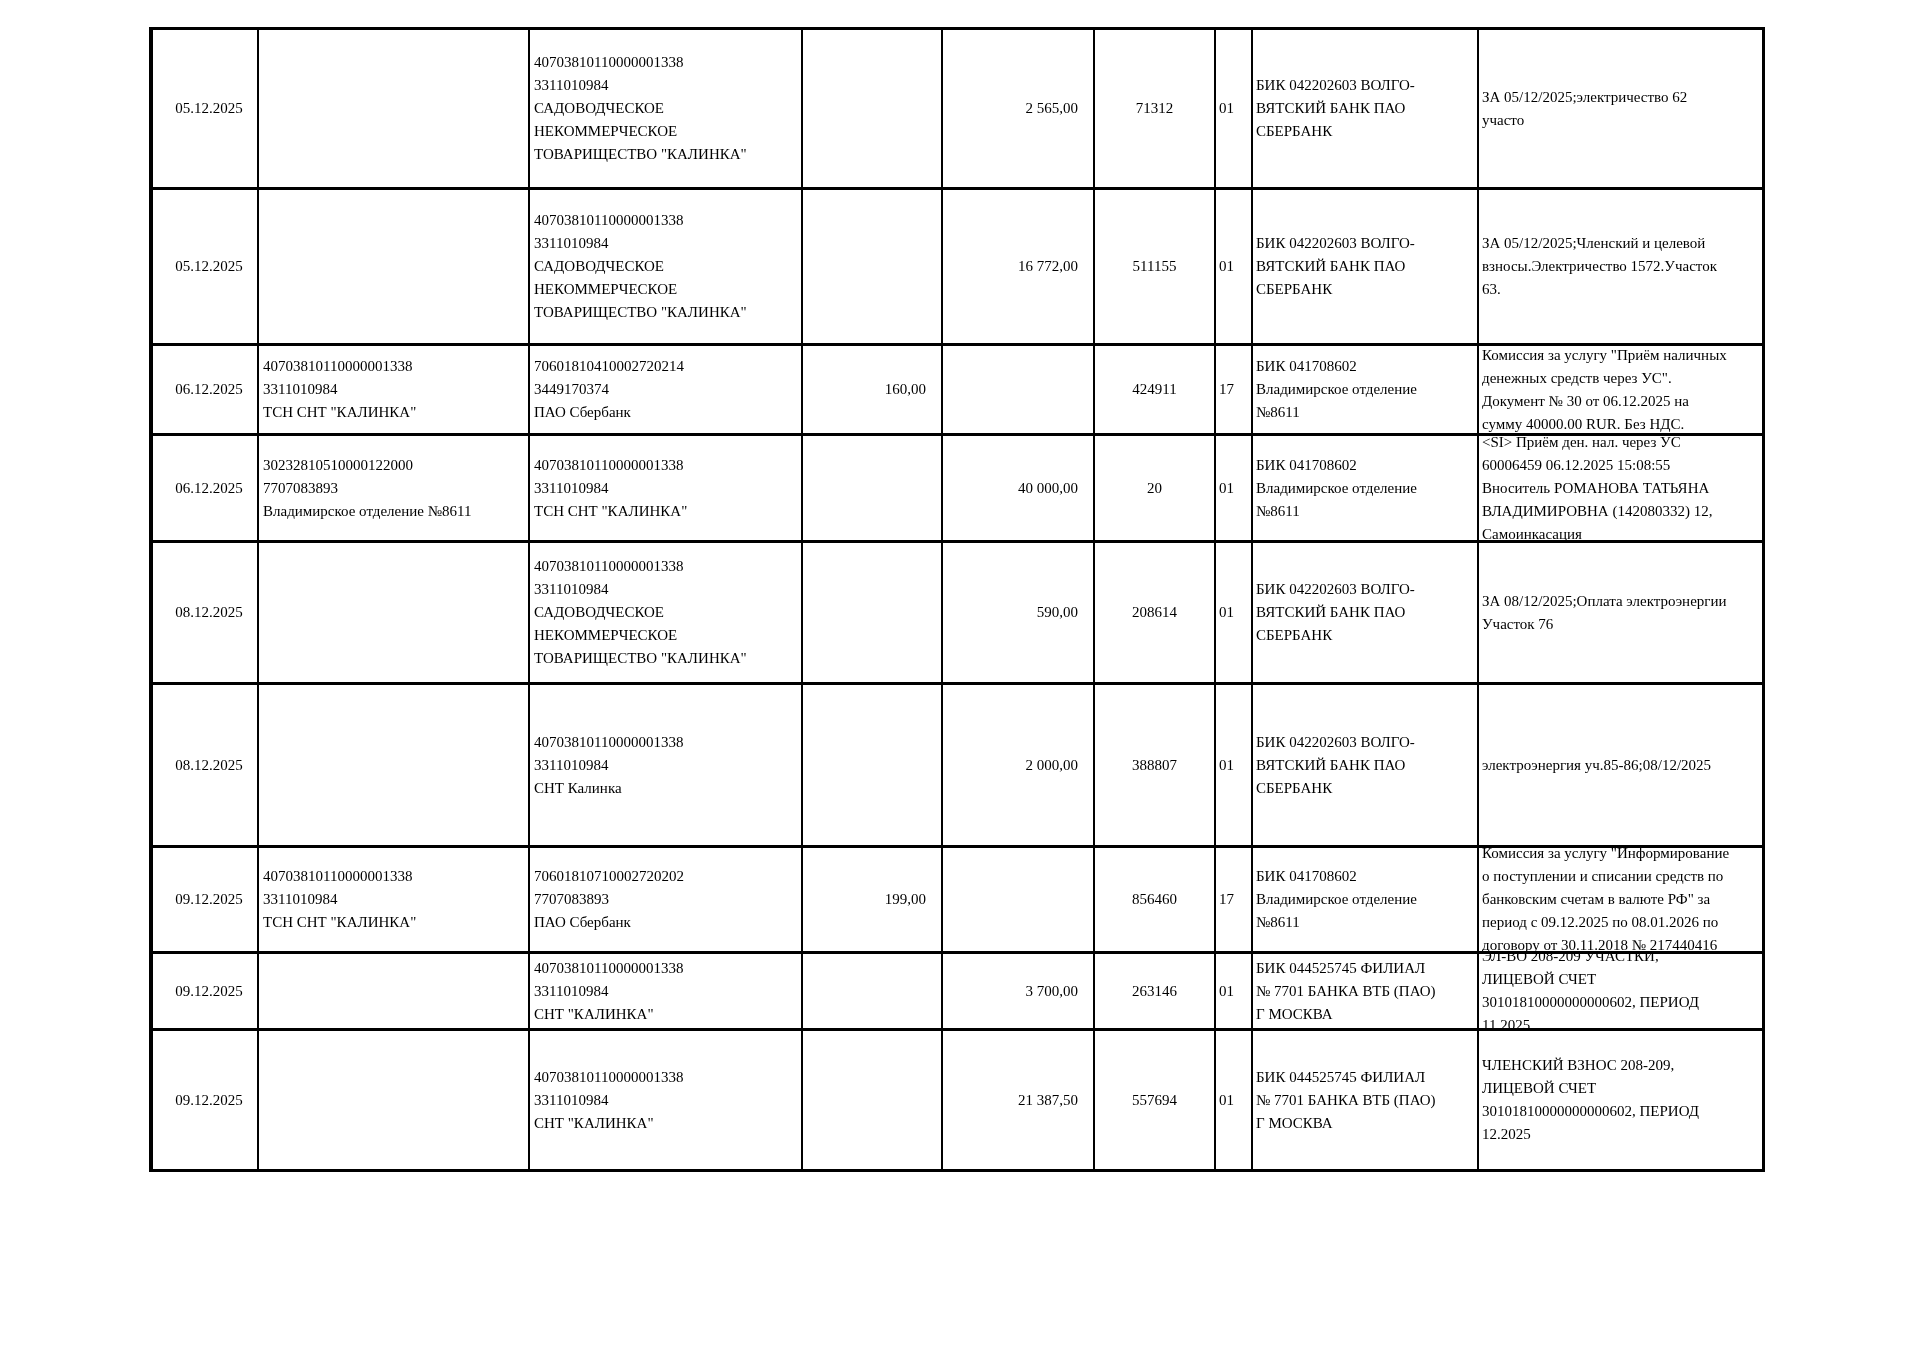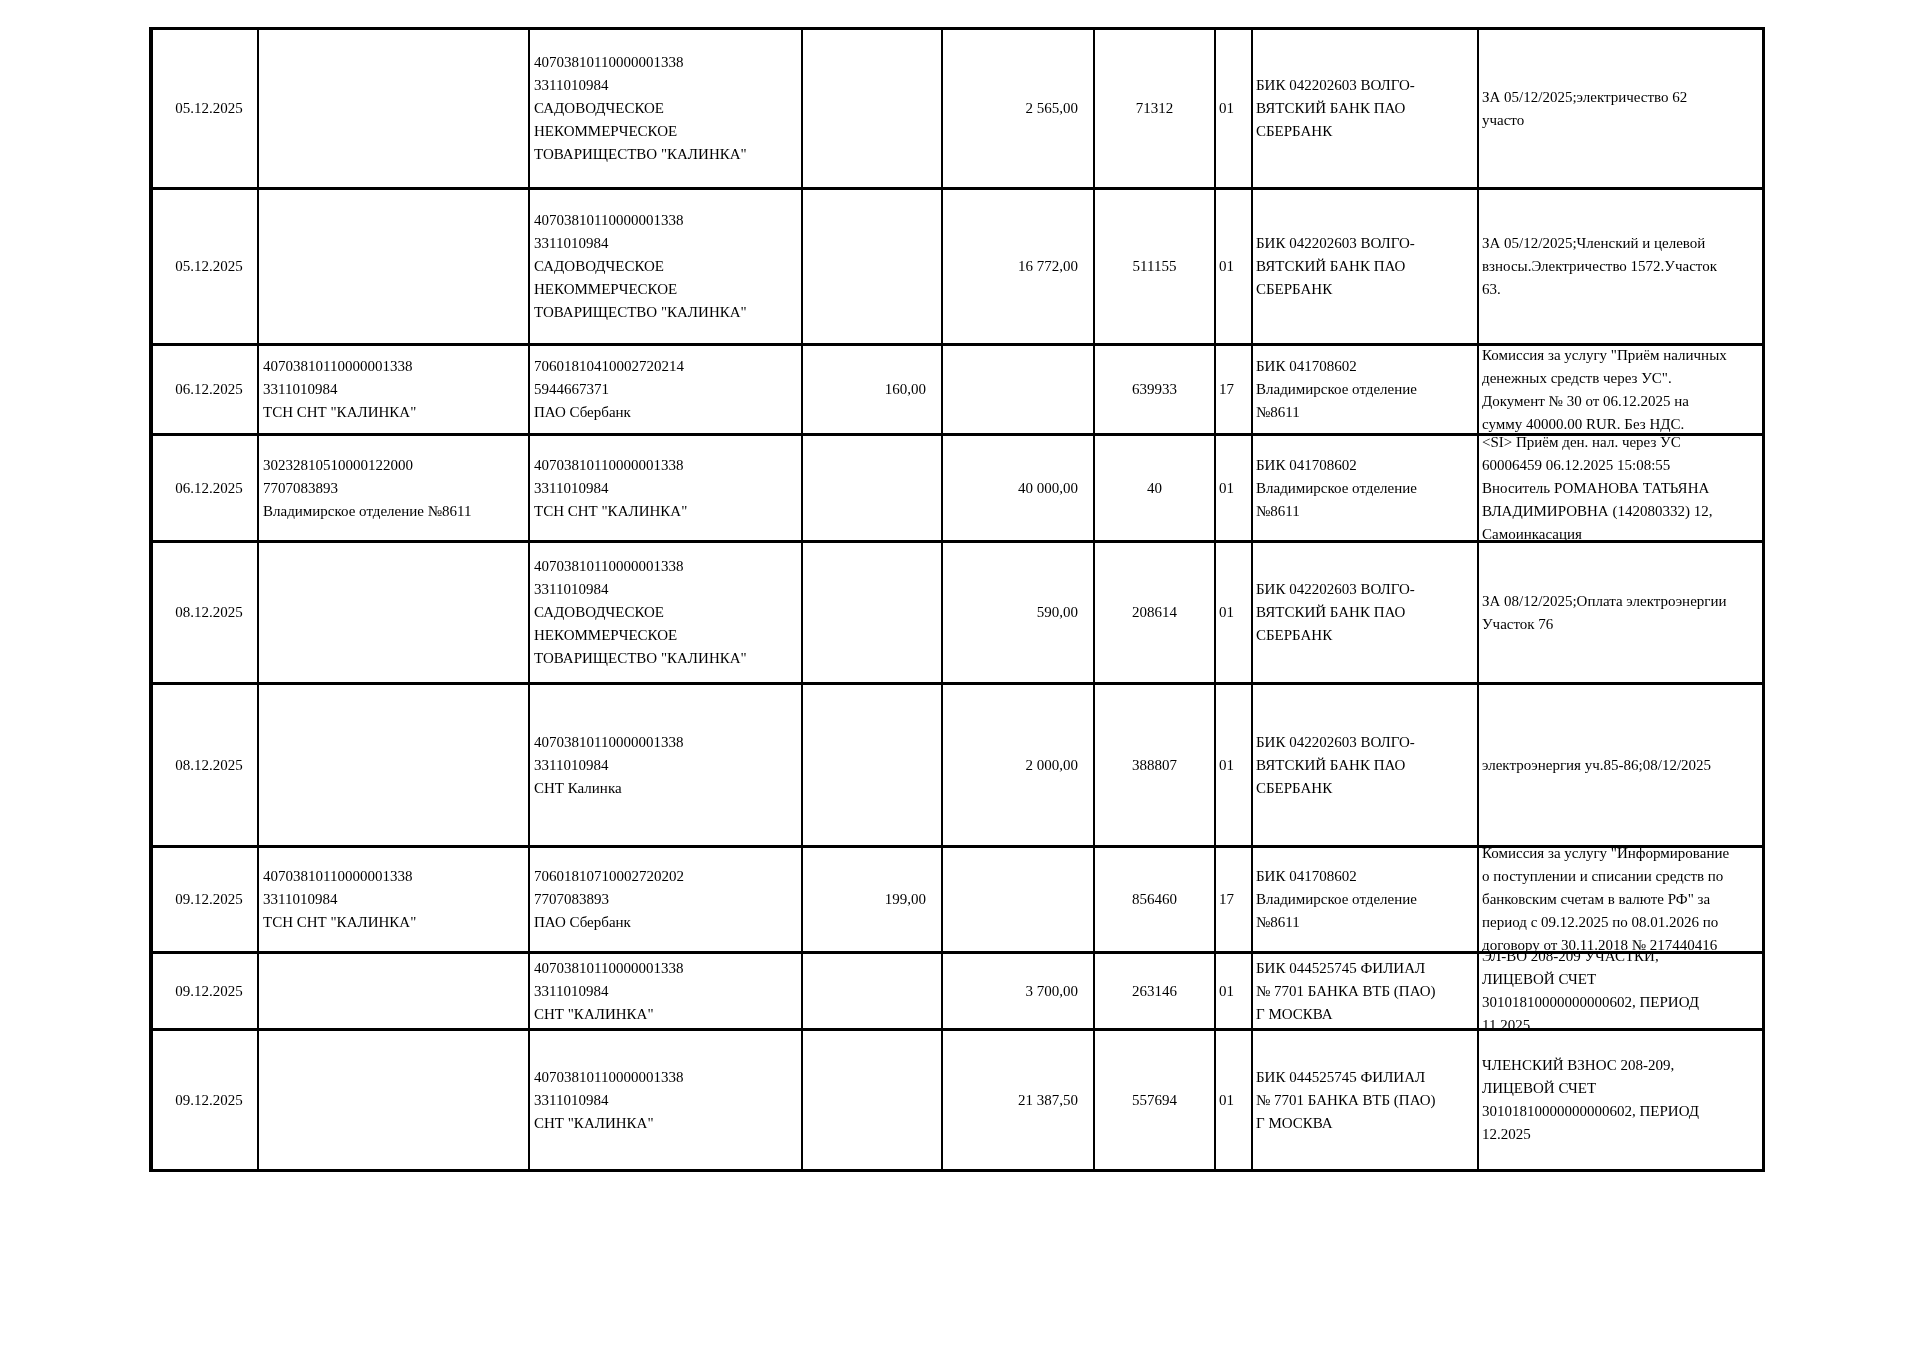--- a/index.html
+++ b/index.html
@@ -117,31 +117,31 @@
     <td class="c-date">
             <div class="cw">06.12.2025</div>
           </td>
     <td class="c-payer">
             <div class="cw">40703810110000001338
 3311010984
 ТСН СНТ "КАЛИНКА"</div>
           </td>
     <td class="c-recipient">
             <div class="cw">70601810410002720214
-5944667371
+3449170374
 ПАО Сбербанк</div>
           </td>
     <td class="c-debit">
             <div class="cw">160,00</div>
           </td>
     <td class="c-credit">
             <div class="cw"></div>
           </td>
     <td class="c-doc">
-            <div class="cw">639933</div>
+            <div class="cw">424911</div>
           </td>
     <td class="c-code">
             <div class="cw">17</div>
           </td>
     <td class="c-bank">
             <div class="cw">БИК 041708602
 Владимирское отделение
 №8611</div>
           </td>
     <td class="c-desc">
@@ -165,21 +165,21 @@
 3311010984
 ТСН СНТ "КАЛИНКА"</div>
           </td>
     <td class="c-debit">
             <div class="cw"></div>
           </td>
     <td class="c-credit">
             <div class="cw">40 000,00</div>
           </td>
     <td class="c-doc">
-            <div class="cw">40</div>
+            <div class="cw">20</div>
           </td>
     <td class="c-code">
             <div class="cw">01</div>
           </td>
     <td class="c-bank">
             <div class="cw">БИК 041708602
 Владимирское отделение
 №8611</div>
           </td>
     <td class="c-desc">

